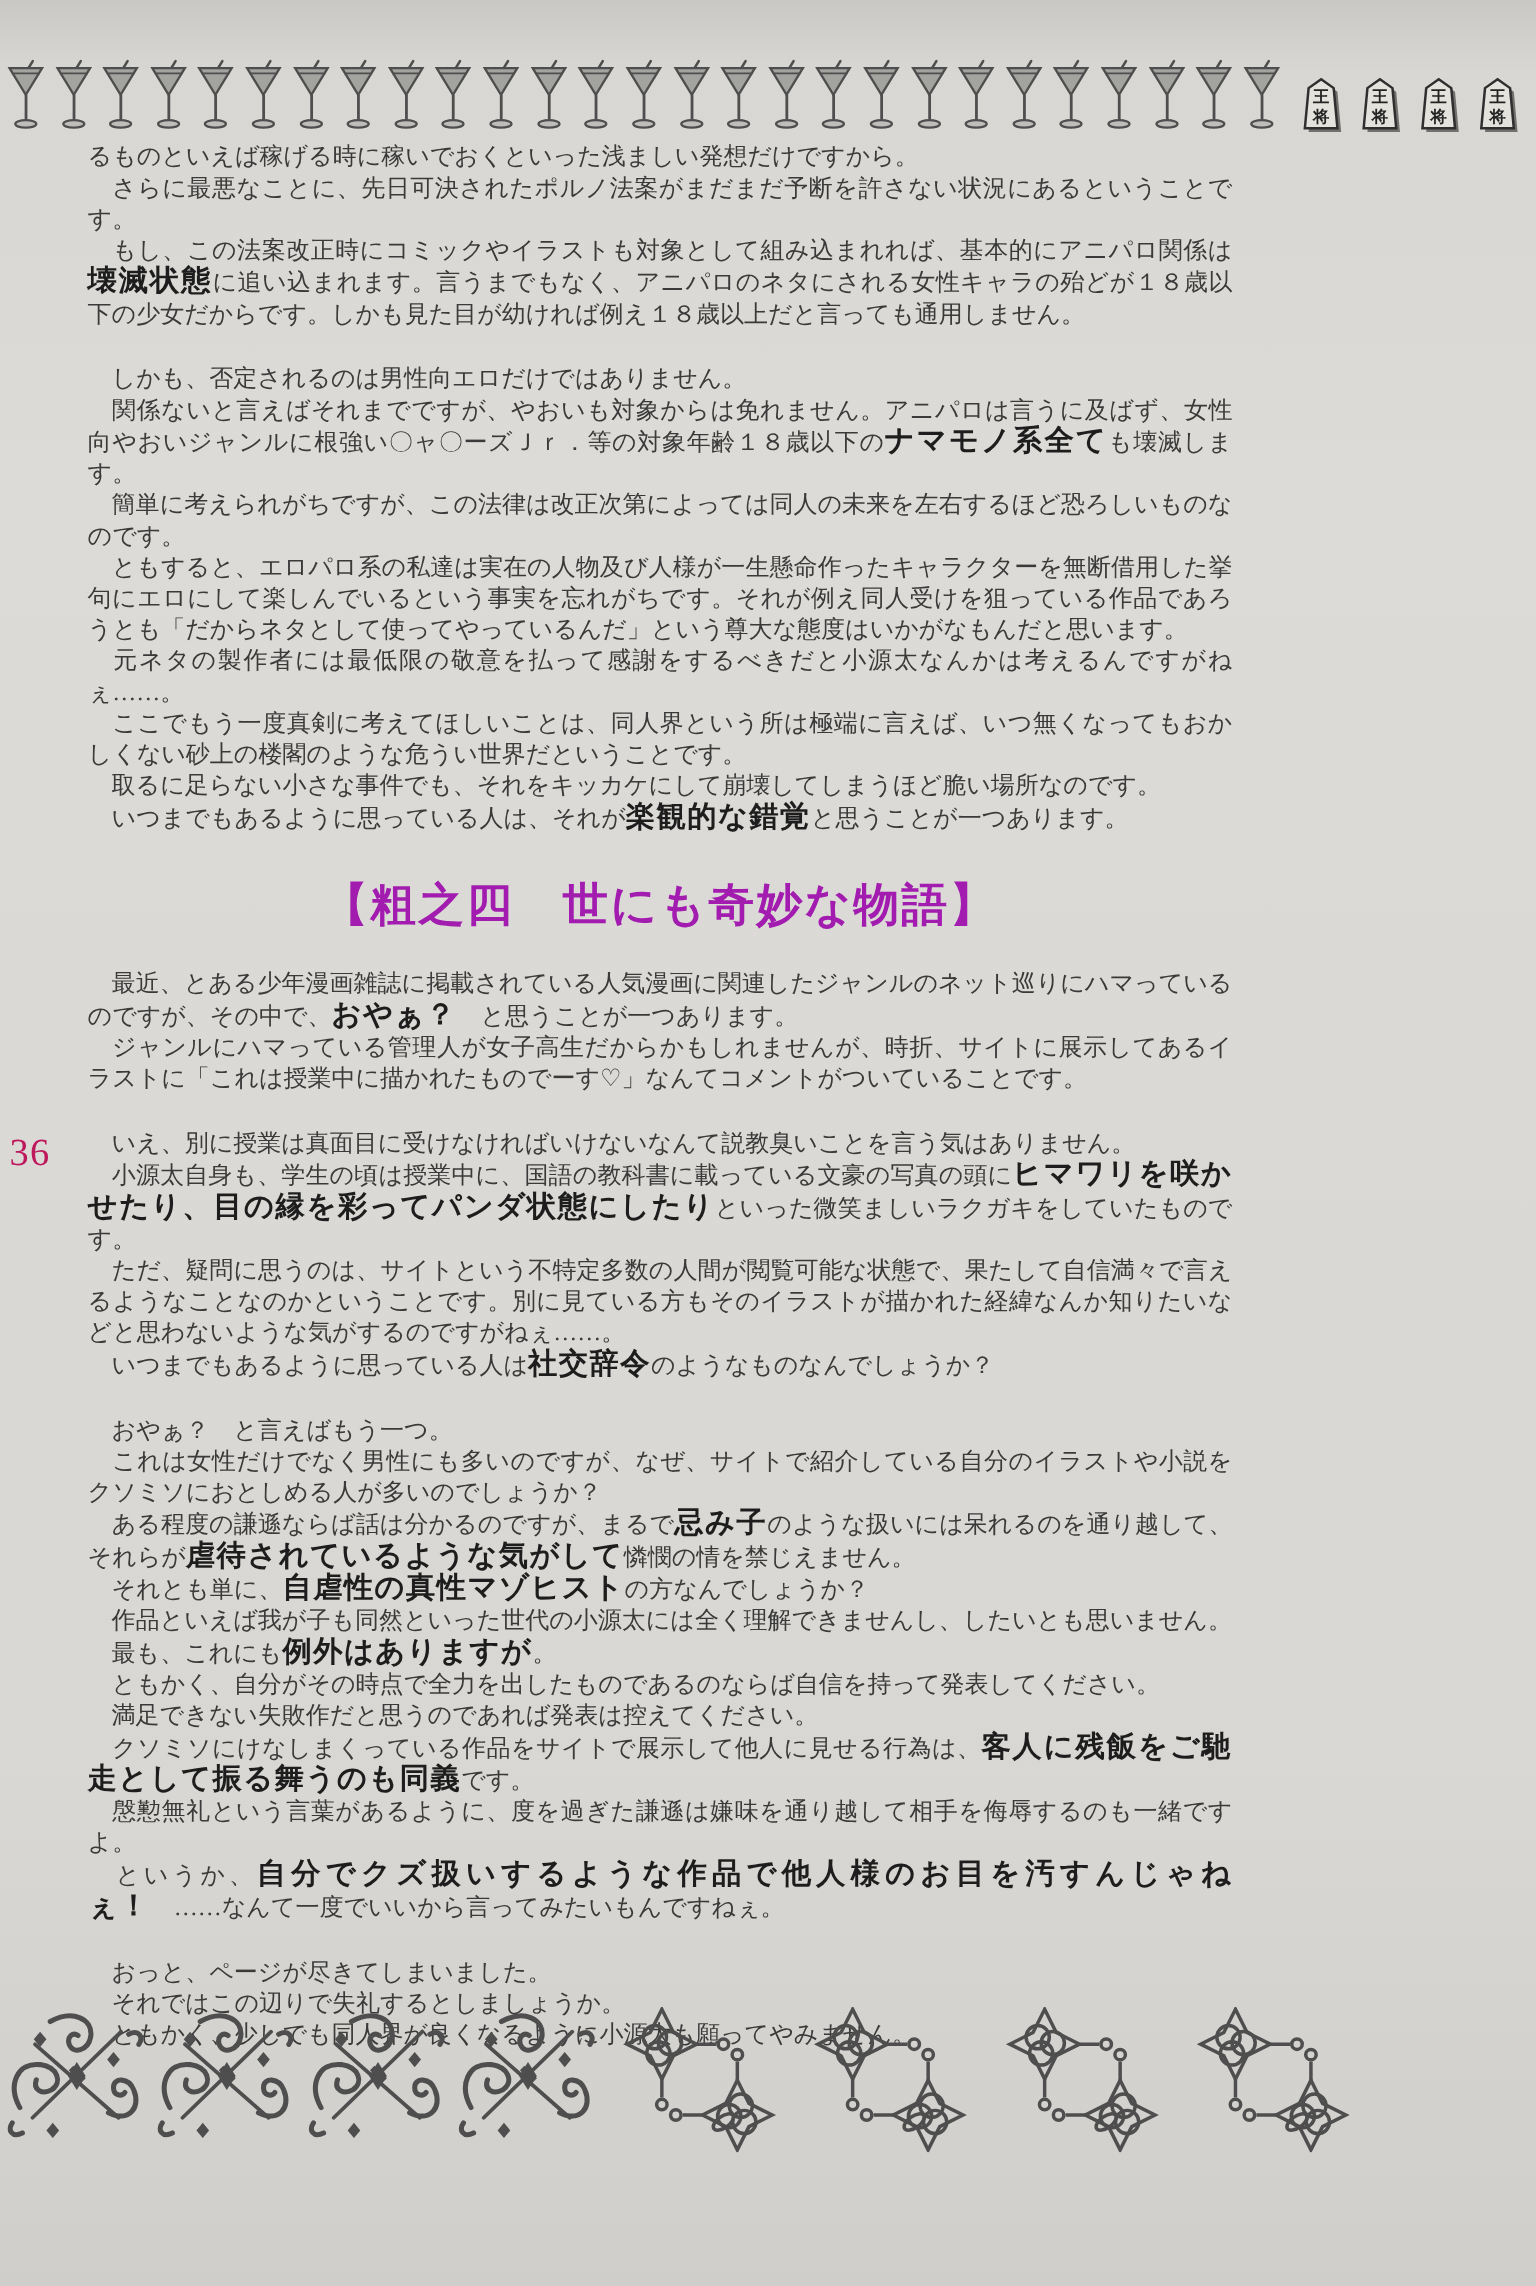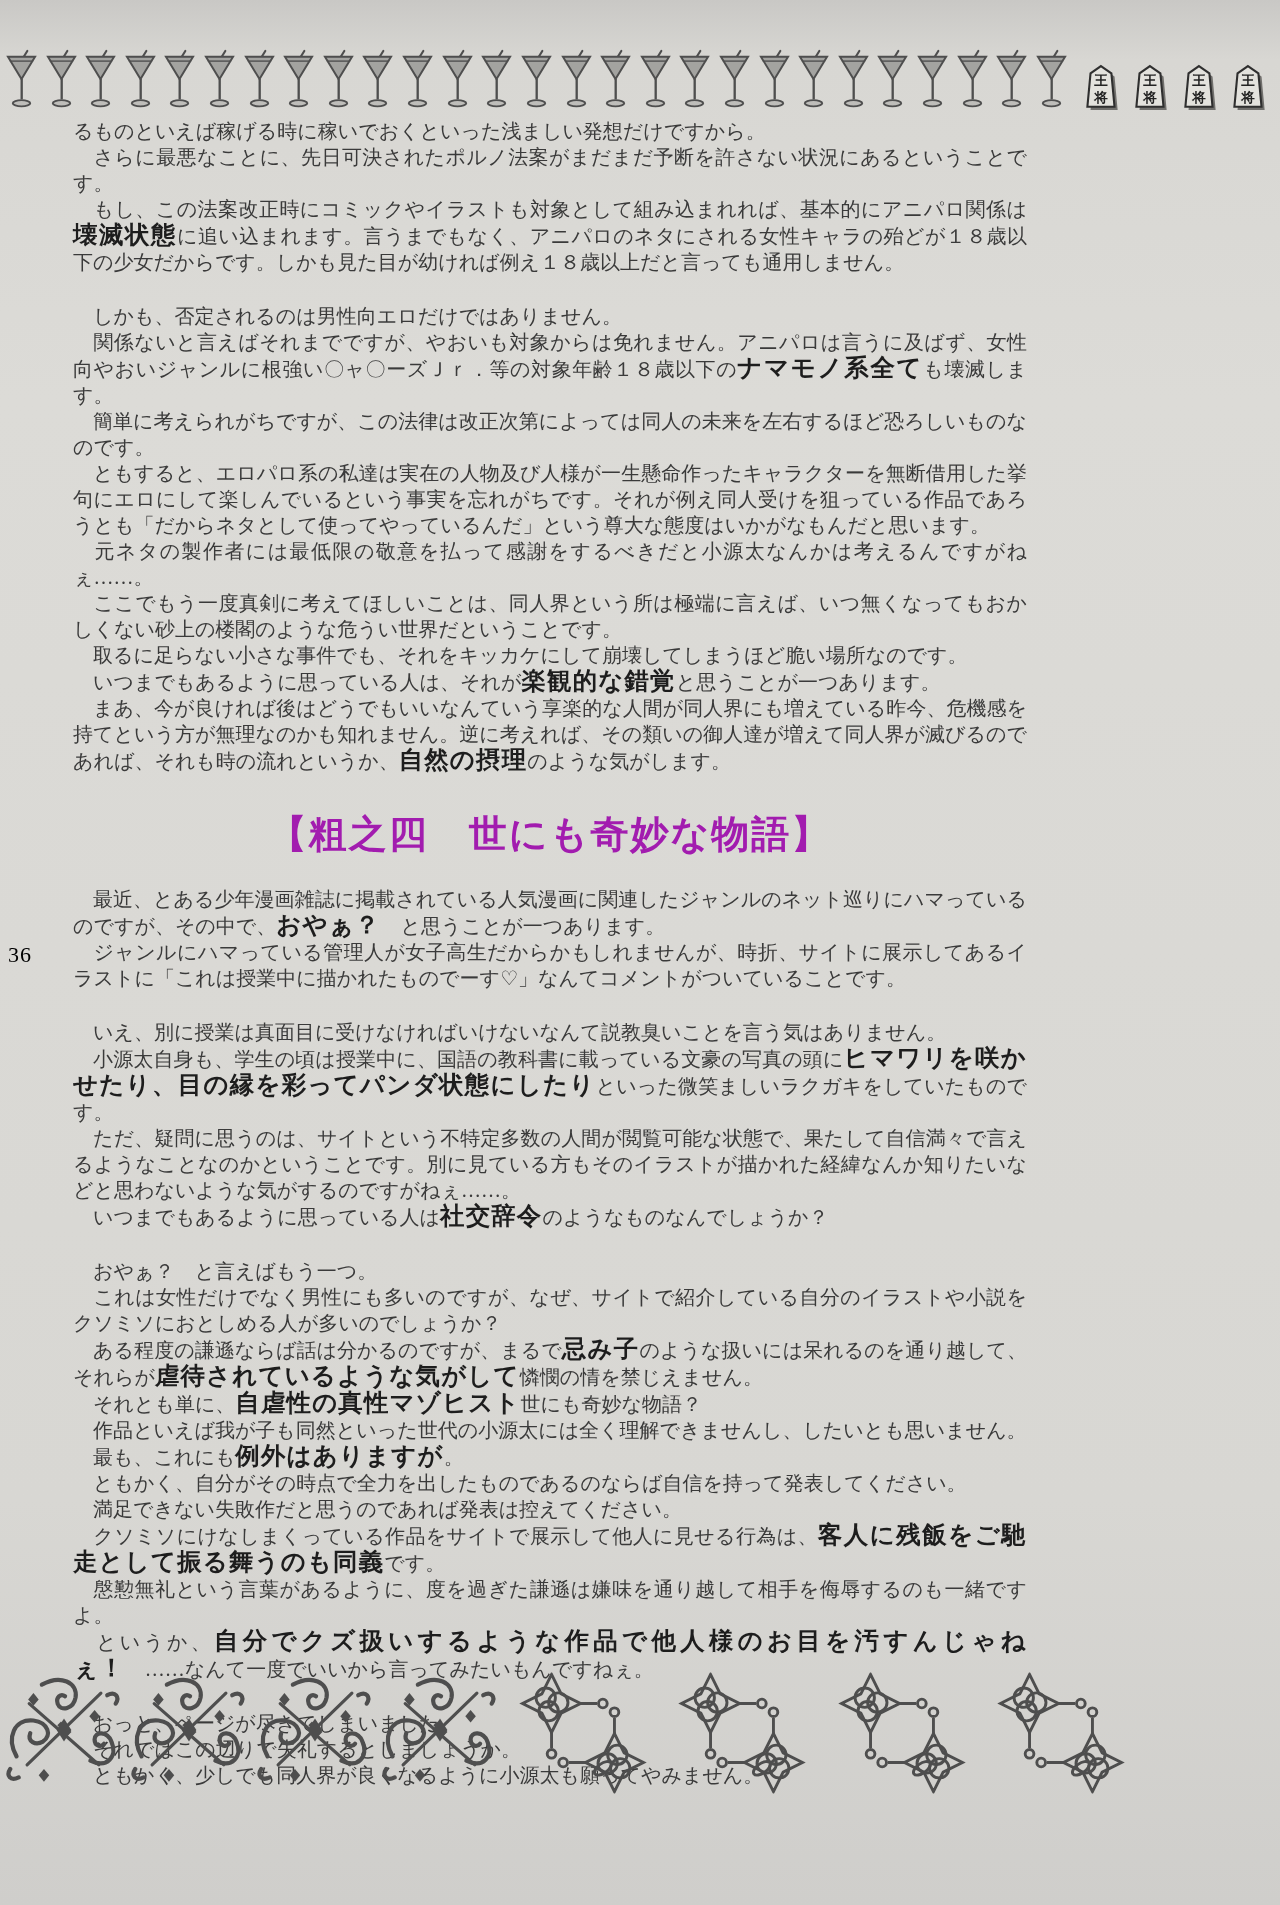--- a/index.html
+++ b/index.html
@@ -39,21 +39,21 @@
   .para{margin:0;}
   .para.gap{margin-top:28px;}
   .em{font-weight:bold;font-size:1.22em;color:var(--ink-bold);letter-spacing:0.05em;line-height:26px;margin-top:48px;}
   .section-heading{
     font-size:38px;font-weight:bold;color:#a21caf;
     text-align:center;letter-spacing:2px;
     margin:34px 0 26px 0;line-height:52px;
   }
   .page-number{
     position:absolute;left:8px;top:942px;
-    font-size:22px;color:#000000;letter-spacing:1px;
+    font-size:32px;color:#be185d;letter-spacing:1px;
   }
   
   .bottom-border{
     position:absolute;left:6px;top:1672px;width:1130px;height:130px;
     display:flex;justify-content:space-between;align-items:flex-start;
     color:var(--ornament-ink);
   }
   .fleuron-a{width:116px;height:116px;}
   .fleuron-b{width:150px;height:122px;}
   .defs{position:absolute;width:0;height:0;overflow:hidden;}
@@ -229,34 +229,33 @@
         <p class="para"><span>　さらに最悪なことに、先日可決されたポルノ法案がまだまだ予断を許さない状況にあるということです。</span></p>
         <p class="para"><span>　もし、この法案改正時にコミックやイラストも対象として組み込まれれば、基本的にアニパロ関係は</span><span class="em">壊滅状態</span><span>に追い込まれます。言うまでもなく、アニパロのネタにされる女性キャラの殆どが１８歳以下の少女だからです。しかも見た目が幼ければ例え１８歳以上だと言っても通用しません。</span></p>
         <p class="para gap"><span>　しかも、否定されるのは男性向エロだけではありません。</span></p>
         <p class="para"><span>　関係ないと言えばそれまでですが、やおいも対象からは免れません。アニパロは言うに及ばず、女性向やおいジャンルに根強い〇ャ〇ーズＪｒ．等の対象年齢１８歳以下の</span><span class="em">ナマモノ系全て</span><span>も壊滅します。</span></p>
         <p class="para"><span>　簡単に考えられがちですが、この法律は改正次第によっては同人の未来を左右するほど恐ろしいものなのです。</span></p>
         <p class="para"><span>　ともすると、エロパロ系の私達は実在の人物及び人様が一生懸命作ったキャラクターを無断借用した挙句にエロにして楽しんでいるという事実を忘れがちです。それが例え同人受けを狙っている作品であろうとも「だからネタとして使ってやっているんだ」という尊大な態度はいかがなもんだと思います。</span></p>
         <p class="para"><span>　元ネタの製作者には最低限の敬意を払って感謝をするべきだと小源太なんかは考えるんですがねぇ……。</span></p>
         <p class="para"><span>　ここでもう一度真剣に考えてほしいことは、同人界という所は極端に言えば、いつ無くなってもおかしくない砂上の楼閣のような危うい世界だということです。</span></p>
         <p class="para"><span>　取るに足らない小さな事件でも、それをキッカケにして崩壊してしまうほど脆い場所なのです。</span></p>
         <p class="para"><span>　いつまでもあるように思っている人は、それが</span><span class="em">楽観的な錯覚</span><span>と思うことが一つあります。</span></p>
-        <p class="para"><span>　まあ、今が良ければ後はどうでもいいなんていう享楽的な人間が同人界にも増えている昨今、危機感を持てという方が無理なのかも知れません。逆に考えれば、その類いの御人達が増えて同人界が滅びるのであれば、それも時の流れというか、</span><span class="em">自然の摂理</span><span>のような気がします。</span></p>
       </div>
     <h1 class="section-heading">【粗之四　世にも奇妙な物語】</h1>
     <div id="paras-bottom">
         <p class="para"><span>　最近、とある少年漫画雑誌に掲載されている人気漫画に関連したジャンルのネット巡りにハマっているのですが、その中で、</span><span class="em">おやぁ？</span><span>　と思うことが一つあります。</span></p>
         <p class="para"><span>　ジャンルにハマっている管理人が女子高生だからかもしれませんが、時折、サイトに展示してあるイラストに「これは授業中に描かれたものでーす♡」なんてコメントがついていることです。</span></p>
         <p class="para gap"><span>　いえ、別に授業は真面目に受けなければいけないなんて説教臭いことを言う気はありません。</span></p>
         <p class="para"><span>　小源太自身も、学生の頃は授業中に、国語の教科書に載っている文豪の写真の頭に</span><span class="em">ヒマワリを咲かせたり、目の縁を彩ってパンダ状態にしたり</span><span>といった微笑ましいラクガキをしていたものです。</span></p>
         <p class="para"><span>　ただ、疑問に思うのは、サイトという不特定多数の人間が閲覧可能な状態で、果たして自信満々で言えるようなことなのかということです。別に見ている方もそのイラストが描かれた経緯なんか知りたいなどと思わないような気がするのですがねぇ……。</span></p>
         <p class="para"><span>　いつまでもあるように思っている人は</span><span class="em">社交辞令</span><span>のようなものなんでしょうか？</span></p>
         <p class="para gap"><span>　おやぁ？　と言えばもう一つ。</span></p>
         <p class="para"><span>　これは女性だけでなく男性にも多いのですが、なぜ、サイトで紹介している自分のイラストや小説をクソミソにおとしめる人が多いのでしょうか？</span></p>
         <p class="para"><span>　ある程度の謙遜ならば話は分かるのですが、まるで</span><span class="em">忌み子</span><span>のような扱いには呆れるのを通り越して、それらが</span><span class="em">虐待されているような気がして</span><span>憐憫の情を禁じえません。</span></p>
-        <p class="para"><span>　それとも単に、</span><span class="em">自虐性の真性マゾヒスト</span><span>世にも奇妙な物語？</span></p>
+        <p class="para"><span>　それとも単に、</span><span class="em">自虐性の真性マゾヒスト</span><span>の方なんでしょうか？</span></p>
         <p class="para"><span>　作品といえば我が子も同然といった世代の小源太には全く理解できませんし、したいとも思いません。</span></p>
         <p class="para"><span>　最も、これにも</span><span class="em">例外はありますが</span><span>。</span></p>
         <p class="para"><span>　ともかく、自分がその時点で全力を出したものであるのならば自信を持って発表してください。</span></p>
         <p class="para"><span>　満足できない失敗作だと思うのであれば発表は控えてください。</span></p>
         <p class="para"><span>　クソミソにけなしまくっている作品をサイトで展示して他人に見せる行為は、</span><span class="em">客人に残飯をご馳走として振る舞うのも同義</span><span>です。</span></p>
         <p class="para"><span>　慇懃無礼という言葉があるように、度を過ぎた謙遜は嫌味を通り越して相手を侮辱するのも一緒ですよ。</span></p>
         <p class="para"><span>　というか、</span><span class="em">自分でクズ扱いするような作品で他人様のお目を汚すんじゃねぇ！</span><span>　……なんて一度でいいから言ってみたいもんですねぇ。</span></p>
         <p class="para gap"><span>　おっと、ページが尽きてしまいました。</span></p>
         <p class="para"><span>　それではこの辺りで失礼するとしましょうか。</span></p>
         <p class="para"><span>　ともかく、少しでも同人界が良くなるように小源太も願ってやみません。</span></p>

